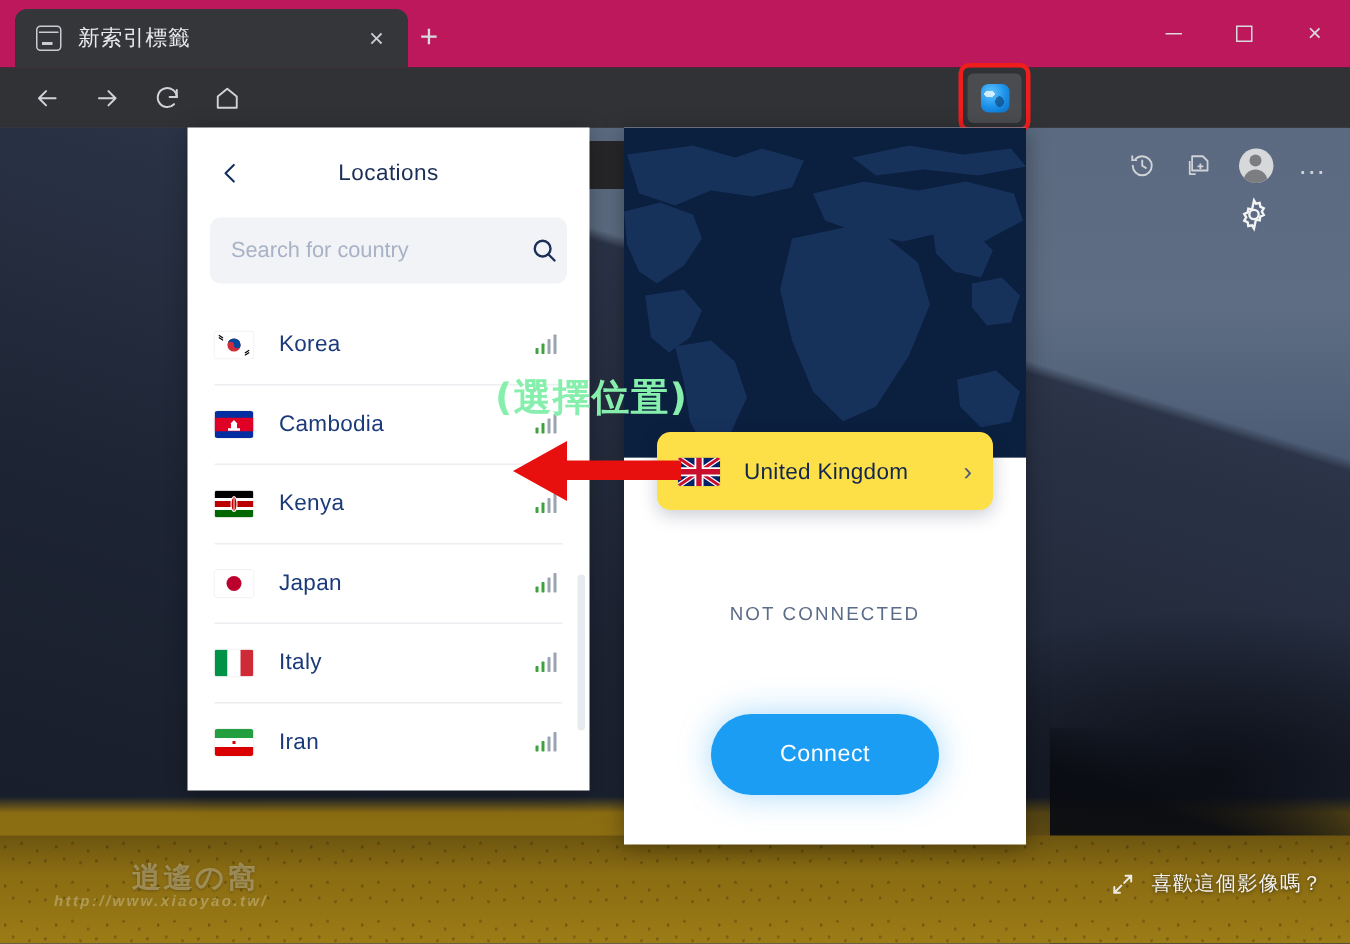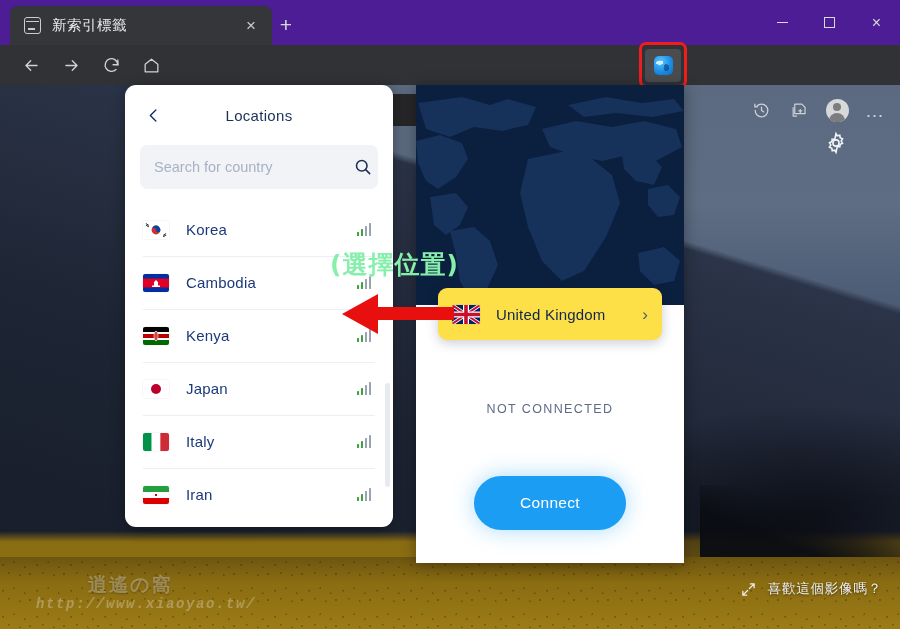--- a/index.html
+++ b/index.html
@@ -59,21 +59,21 @@
       radial-gradient(circle at 58% 70%, rgba(0,0,0,.3) 0 1px, transparent 1px),
       radial-gradient(circle at 73% 40%, rgba(0,0,0,.3) 0 1px, transparent 1px),
       radial-gradient(circle at 89% 65%, rgba(0,0,0,.3) 0 1px, transparent 1px);
     background-size: 34px 26px;
     opacity: .7;
   }
 
   
   .titlebar {
     position: absolute; left: 0; top: 0; width: 900px; height: 45px;
-    background: #4c1d95;
+    background: #be185d;
   }
   .tab {
     position: absolute; left: 10px; top: 6px; width: 262px; height: 39px;
     background: #343639; border-radius: 8px 8px 0 0;
     display: flex; align-items: center; padding: 0 8px 0 14px;
   }
   .tab-favicon {
     width: 17px; height: 17px; border: 1.6px solid #c9ccd1; border-radius: 3px;
     position: relative; flex: none; margin-right: 11px;
   }
@@ -179,21 +179,20 @@
     transform: translateX(-50%); border-radius: 8px 8px 0 0; background: #7b7d80;
   }
   .dots { font-size: 19px; letter-spacing: 1px; line-height: 1; }
 
   
   .locations {
     position: absolute; left: 125px; top: 85px; width: 268px; height: 442px;
     background: #ffffff;
     box-shadow: 0 2px 14px rgba(0,0,0,.35);
     overflow: hidden;
-    border-radius: 11px;
   }
   .loc-header {
     height: 60px; display: flex; align-items: center; position: relative;
   }
   .loc-back {
     position: absolute; left: 14px; top: 16px; width: 28px; height: 28px;
     display: flex; align-items: center; justify-content: center; color: #0f2f63;
   }
   .loc-title {
     width: 100%; text-align: center; font-size: 15px; color: #1b2f57;
@@ -301,22 +300,22 @@
   
   .watermark {
     position: absolute; left: 64px; top: 572px;
     color: rgba(255,255,255,.30); font-size: 19px; letter-spacing: 2px;
     font-family: "DejaVu Serif", serif; font-weight: bold;
     text-shadow: 0 1px 2px rgba(0,0,0,.25);
     margin-left: 24px;
   }
   .watermark-url {
     position: absolute; left: 36px; top: 596px;
-    color: rgba(255,255,255,.28); font-size: 14px; letter-spacing: 1.6px;
-    font-family: Liberation Mono, monospace; font-style: italic; font-weight: bold;
+    color: rgba(255,255,255,.28); font-size: 10px; letter-spacing: 1.6px;
+    font-family: Liberation Sans, sans-serif; font-style: italic; font-weight: bold;
   }
 </style>
 </head>
 <body>
 
 <div id="root">
 
   <div class="wallpaper">
     <div class="snowpeak"></div>
     <div class="ridge-dark"></div>

